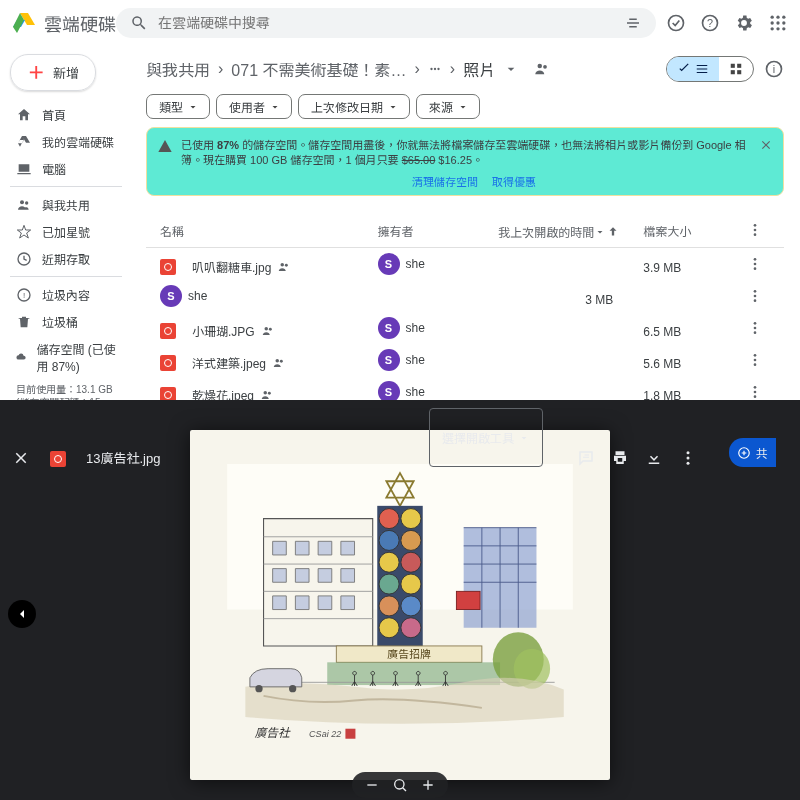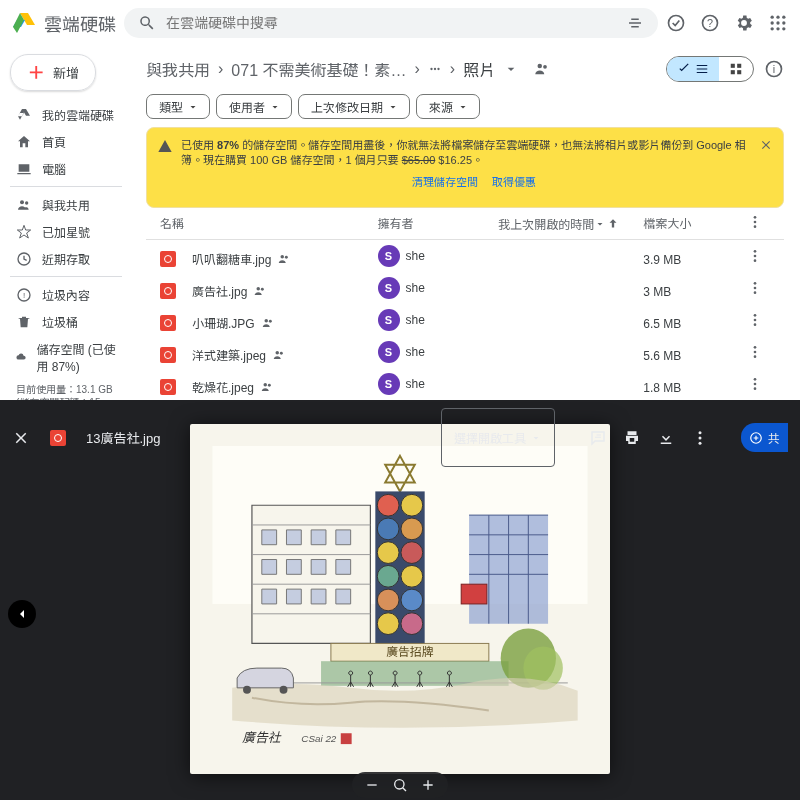--- a/index.html
+++ b/index.html
@@ -1,18 +1,18 @@
 <!DOCTYPE html>
 <html><head>
 <meta charset="utf-8">
 <style>
 *{box-sizing:border-box;margin:0;padding:0;font-family:Arial,"Noto Sans TC",sans-serif}
 body{background:#fff;width:800px;height:800px;overflow:hidden;font-size:13px;color:#3c4043}
 .top{height:400px;display:flex;flex-direction:column}
-.hdr{display:flex;align-items:center;padding:8px 12px;gap:8px}
+.hdr{display:flex;align-items:center;padding:8px 12px;}
 .logo{display:flex;align-items:center;gap:8px}
 .logo-ic{width:24px;height:24px}
 .prod{font-size:18px;color:#5f6368}
 .sbox{flex:1;display:flex;align-items:center;background:#f1f3f4;border-radius:20px;padding:6px 14px;gap:10px;max-width:540px}
 .sbox input{flex:1;border:none;background:none;outline:none;font-size:14px}
 .sic{width:18px;height:18px;fill:#5f6368}
 .hic{display:flex;gap:14px;margin-left:auto;align-items:center}
 .ic{width:20px;height:20px;fill:#5f6368;cursor:pointer}
 .body{display:flex;flex:1;overflow:hidden}
 .side{width:130px;padding:8px 8px 8px 10px;font-size:12px}
@@ -25,21 +25,21 @@
 .main{flex:1;padding:4px 16px 0 16px;overflow:hidden;display:flex;flex-direction:column}
 .crumb{display:flex;align-items:center;gap:8px;font-size:16px;padding:6px 0}
 .crumb .d{color:#5f6368}
 .crumb .k{color:#5f6368}
 .vbtns{margin-left:auto;display:flex;gap:10px;align-items:center}
 .pill{border:1px solid #747775;border-radius:18px;display:flex;align-items:center}
 .pseg{padding:5px 10px;display:flex;align-items:center}
 .pseg.act{background:#c2e7ff;border-radius:18px 0 0 18px}
 .chips{display:flex;gap:6px;padding:6px 0}
 .chip{border:1px solid #747775;border-radius:7px;padding:3px 10px 3px 12px;font-size:12px;display:flex;align-items:center;gap:4px}
-.banner{background:#fde047;border:1px solid #f0e0a0;border-radius:8px;padding:10px 30px 17px 34px;font-size:11px;color:#3c4043;position:relative;line-height:1.4;margin:2px 0 0}
+.banner{background:#5eead4;border:1px solid #f0e0a0;border-radius:8px;padding:10px 30px 5px 34px;font-size:11px;color:#3c4043;position:relative;line-height:1.4;margin:2px 0 20px}
 .banner .bw{position:absolute;left:10px;top:10px;width:16px;height:16px;fill:#555}
 .banner .bx{position:absolute;right:10px;top:10px;cursor:pointer;fill:#5f6368}
 .blinks{text-align:center;margin-top:6px}
 .blinks a{color:#1a73e8;text-decoration:none;margin-left:14px;font-size:11px}
 .strk{text-decoration:line-through}
 .thdr{display:flex;font-size:12px;color:#5f6368;padding:6px 14px 6px 14px;border-bottom:1px solid #e0e0e0}
 .c1{flex:1.8}.c2{flex:1}.c3{flex:1.2;display:flex;align-items:center;}.c4{flex:.8}.c5{width:30px;text-align:center}
 .row{display:flex;align-items:flex-end;padding:5px 14px;font-size:12px}
 .fic{width:16px;height:16px;background:#ea4335;border-radius:2px;margin-right:10px;position:relative;flex-shrink:0}
 .fic:after{content:'';position:absolute;inset:4px;border-radius:50%;border:1px solid #fff}
@@ -47,30 +47,30 @@
 .sh{width:14px;height:14px;fill:#5f6368}
 .own{display:flex;align-items:center;gap:6px}
 .av{width:22px;height:22px;border-radius:50%;background:#673ab7;color:#fff;display:flex;align-items:center;justify-content:center;font-size:11px;font-weight:bold}
 .mor{cursor:pointer;fill:#5f6368}
 .arr{fill:#5f6368}
 
 .bot{height:400px;background:#202124;position:relative;color:#e8eaed;overflow:hidden}
 .dim{position:absolute;inset:0;opacity:.25;pointer-events:none}
 .nav-arrow{position:absolute;left:8px;top:200px;width:28px;height:28px;background:#000;border-radius:50%;display:flex;align-items:center;justify-content:center;z-index:5}
 .nav-arrow svg{fill:#fff}
-.vbar{position:absolute;top:0;left:0;right:0;display:flex;align-items:center;padding:8px 12px;gap:20px;z-index:3}
+.vbar{position:absolute;top:0;left:0;right:12px;display:flex;align-items:flex-end;padding:8px 12px;gap:20px;z-index:3}
 .vbar .cl{cursor:pointer}
 .vfic{width:16px;height:16px;background:#ea4335;border-radius:2px;position:relative}
 .vfic:after{content:'';position:absolute;inset:4px;border-radius:50%;border:1px solid #fff}
 .vname{font-size:13px}
 .owbtn{margin-left:auto;border:1px solid #5f6368;border-radius:4px;padding:20px 12px;font-size:12px;display:flex;align-items:center;gap:4px}
 .vic{display:flex;gap:16px;margin-left:14px;align-items:center}
 .vic svg{fill:#e8eaed;cursor:pointer}
 .shbtn{display:flex;align-items:center;gap:5px;background:#0b57d0;padding:6px 8px 6px 8px;border-radius:14px 0 0 14px;font-size:12px;margin-left:12px}
-.vimg{position:absolute;top:24px;left:50%;transform:translateX(-50%);width:420px;height:350px;background:#f7f5ec;border-radius:2px;box-shadow:0 2px 20px rgba(0,0,0,.6);z-index:2;padding:22px}
+.vimg{position:absolute;top:30px;left:50%;transform:translateX(-50%);width:420px;height:350px;background:#f7f5ec;border-radius:2px;box-shadow:0 2px 20px rgba(0,0,0,.6);z-index:2;padding:34px}
 .sketch{width:100%;height:100%;position:relative}
 .zbar{position:absolute;bottom:2px;left:50%;transform:translateX(-50%);background:rgba(32,33,36,.9);border-radius:20px;padding:5px 12px;display:flex;gap:12px;align-items:center;z-index:4}
 .zbar svg{fill:#e8eaed}
 </style>
 </head>
 <body>
 
 <div class="top">
   <div class="hdr">
     <div class="logo">
@@ -117,29 +117,29 @@
   </div>
 
   <div class="body">
     <div class="side">
       <div class="new">
           <span class="plus">＋</span>
           <span>新增</span>
         </div>
       <div class="nitm">
           <svg class="nic" viewBox="0 0 24 24">
+            <path d="M12 3l9 8h-3v9h-4v-6H10v6H6v-9H3z"></path>
+          </svg>
+          <span>首頁</span>
+        </div>
+      <div class="nitm">
+          <svg class="nic" viewBox="0 0 24 24">
             <path d="M9 3l6 0 6 10-6 0zM3 14l3-5 6 0-3 5zM9 3L3 14l3 5 6-11z"></path>
           </svg>
           <span>我的雲端硬碟</span>
-        </div>
-      <div class="nitm">
-          <svg class="nic" viewBox="0 0 24 24">
-            <path d="M12 3l9 8h-3v9h-4v-6H10v6H6v-9H3z"></path>
-          </svg>
-          <span>首頁</span>
         </div>
       <div class="nitm">
           <svg class="nic" viewBox="0 0 24 24">
             <path d="M4 5h16v11H4zm-2 13h20v2H2z"></path>
           </svg>
           <span>電腦</span>
         </div>
       <div class="sep"></div>
       <div class="nitm">
           <svg class="nic" viewBox="0 0 24 24">
@@ -308,29 +308,20 @@
             </div>
   <div class="c3"></div>
   <div class="c4">3.9 MB</div>
   <div class="c5"><svg class="mor" width="16" height="16" viewBox="0 0 24 24">
                 <circle cx="12" cy="5" r="2"></circle>
                 <circle cx="12" cy="12" r="2"></circle>
                 <circle cx="12" cy="19" r="2"></circle>
               </svg></div>
           </div>
           <div class="row">
-            <div class="c1 fname">
-              <div class="fic"></div>
-              <span>廣告社.jpg</span>
-              <svg class="sh" viewBox="0 0 24 24">
-                <circle cx="9" cy="8" r="3"></circle>
-                <circle cx="16" cy="9" r="2.5"></circle>
-                <path d="M3 19c0-3 3-5 6-5s6 2 6 5z"></path>
-              </svg>
-            </div>
   <div class="c2 own">
               <div class="av">S</div>
               <span>she</span>
             </div>
   <div class="c3"></div>
   <div class="c4">3 MB</div>
   <div class="c5"><svg class="mor" width="16" height="16" viewBox="0 0 24 24">
                 <circle cx="12" cy="5" r="2"></circle>
                 <circle cx="12" cy="12" r="2"></circle>
                 <circle cx="12" cy="19" r="2"></circle>

